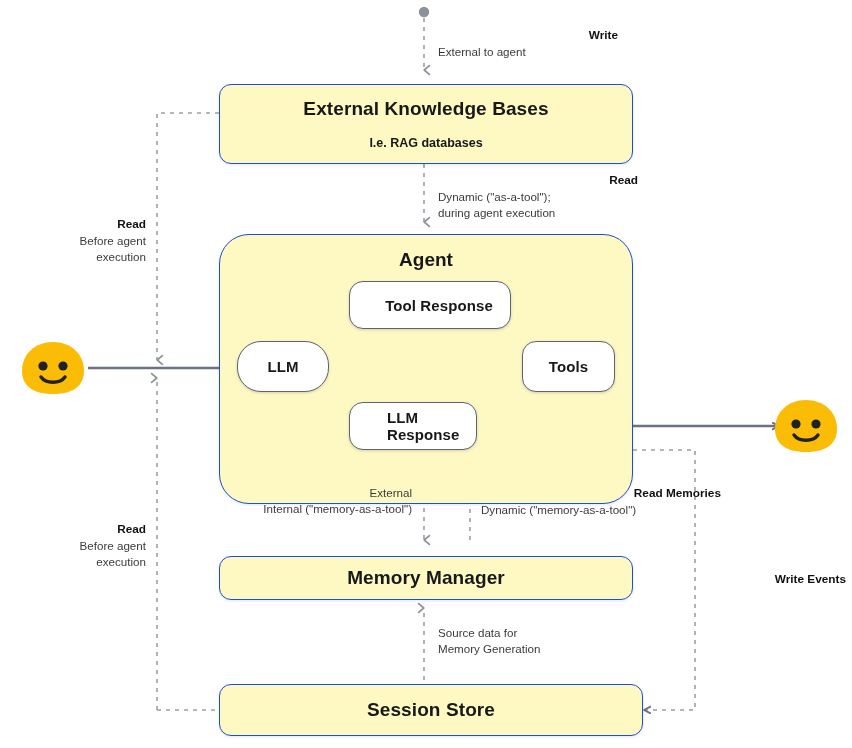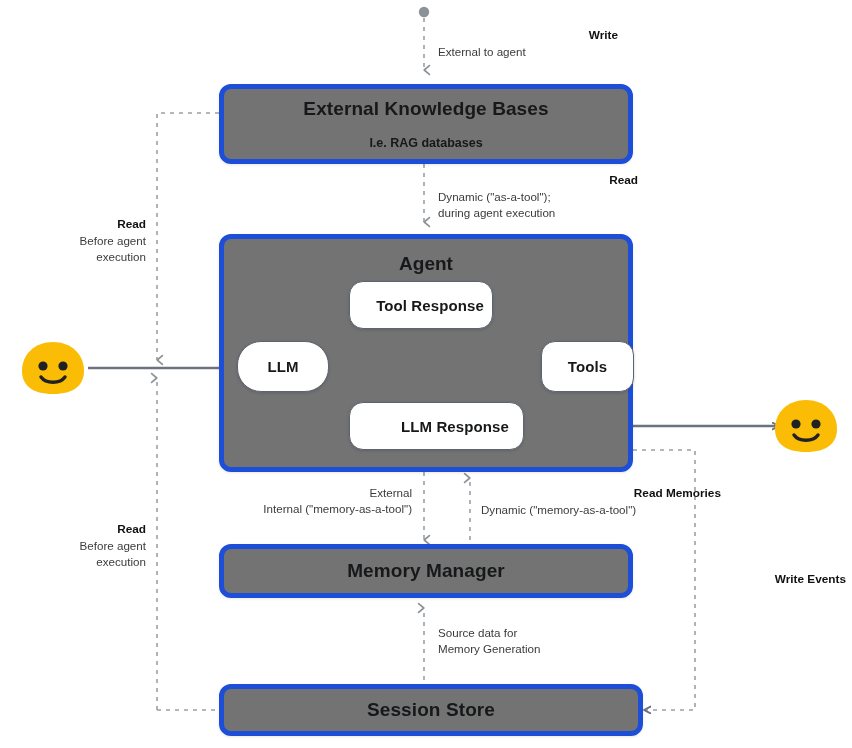--- a/index.html
+++ b/index.html
@@ -24,22 +24,22 @@
   .node{
     position:absolute;
     box-sizing:border-box;
     display:flex;
     flex-direction:column;
     align-items:center;
     justify-content:center;
     border-radius:12px;
   }
   .node.blue{
-    background:#737373;
-    border:5px solid #1d4ed8;
+    background:#fef9c3;
+    border:1px solid #1d4ed8;
     box-shadow:0 1px 3px rgba(20,30,60,0.10);
   }
   .node.white{
     background:#ffffff;
     border:1.6px solid #5c6470;
     border-radius:14px;
     box-shadow:0 1px 3px rgba(20,30,60,0.18);
   }
   .node-title{
     font-size:19px;
@@ -128,41 +128,41 @@
     <path d="M283,394 L283,426 L341,426" stroke="#6b7280" stroke-width="2.6" fill="none" marker-end="url(#ah)" stroke-linejoin="round"></path>
 
     <path d="M568,338 L568,305 L511,305" stroke="#6b7280" stroke-width="2.6" fill="none" marker-end="url(#ah)" stroke-linejoin="round"></path>
   </svg>
 
   <div class="node blue" style="left:219px; top:84px; width:414px; height:80px;">
     <div class="node-title">External Knowledge Bases</div>
     <div class="node-sub">I.e. RAG databases</div>
   </div>
 
-  <div class="node blue" style="left:219px; top:234px; width:414px; height:238px; display:block;">
+  <div class="node blue" style="left:219px; top:234px; width:414px; height:270px; display:block;border-radius:30px;">
     <div class="agent-title">Agent</div>
   </div>
 
-  <div class="node white" style="left:349px; top:281px; width:144px; height:48px;padding-left:18px;">
+  <div class="node white" style="left:349px; top:281px; width:162px; height:48px;padding-left:18px;">
     <div class="inner-label">Tool Response</div>
   </div>
 
   <div class="node white" style="left:237px; top:341px; width:92px; height:51px;border-radius:24px;">
     <div class="inner-label">LLM</div>
   </div>
 
-  <div class="node white" style="left:522px; top:341px; width:93px; height:51px;margin-left:19px;">
+  <div class="node white" style="left:522px; top:341px; width:93px; height:51px;">
     <div class="inner-label">Tools</div>
   </div>
 
-  <div class="node white" style="left:349px; top:402px; width:175px; height:48px;padding-left:37px;">
+  <div class="node white" style="left:349px; top:402px; width:128px; height:48px;padding-left:37px;">
     <div class="inner-label">LLM Response</div>
   </div>
 
-  <div class="node blue" style="left:219px; top:544px; width:414px; height:54px;">
+  <div class="node blue" style="left:219px; top:556px; width:414px; height:44px;">
     <div class="node-title">Memory Manager</div>
   </div>
 
   <div class="node blue" style="left:219px; top:684px; width:424px; height:52px;">
     <div class="node-title">Session Store</div>
   </div>
 
   <svg class="face" style="left:18px; top:340px;" width="70" height="58" viewBox="0 0 70 58" xmlns="http://www.w3.org/2000/svg">
     <path d="M35,2 C53,2 66,14 66,31 C66,45 56,54 35,54 C14,54 4,45 4,31 C4,14 17,2 35,2 Z" fill="#fbbc05"></path>
     <circle cx="25" cy="26" r="4.6" fill="#202124"></circle>

